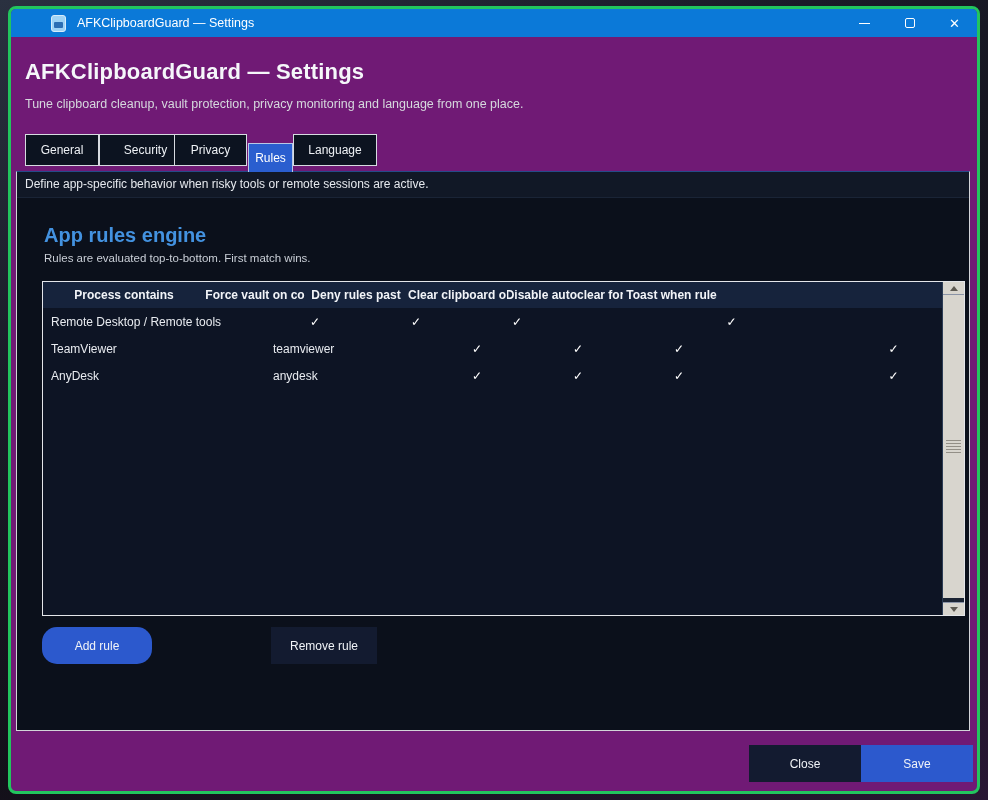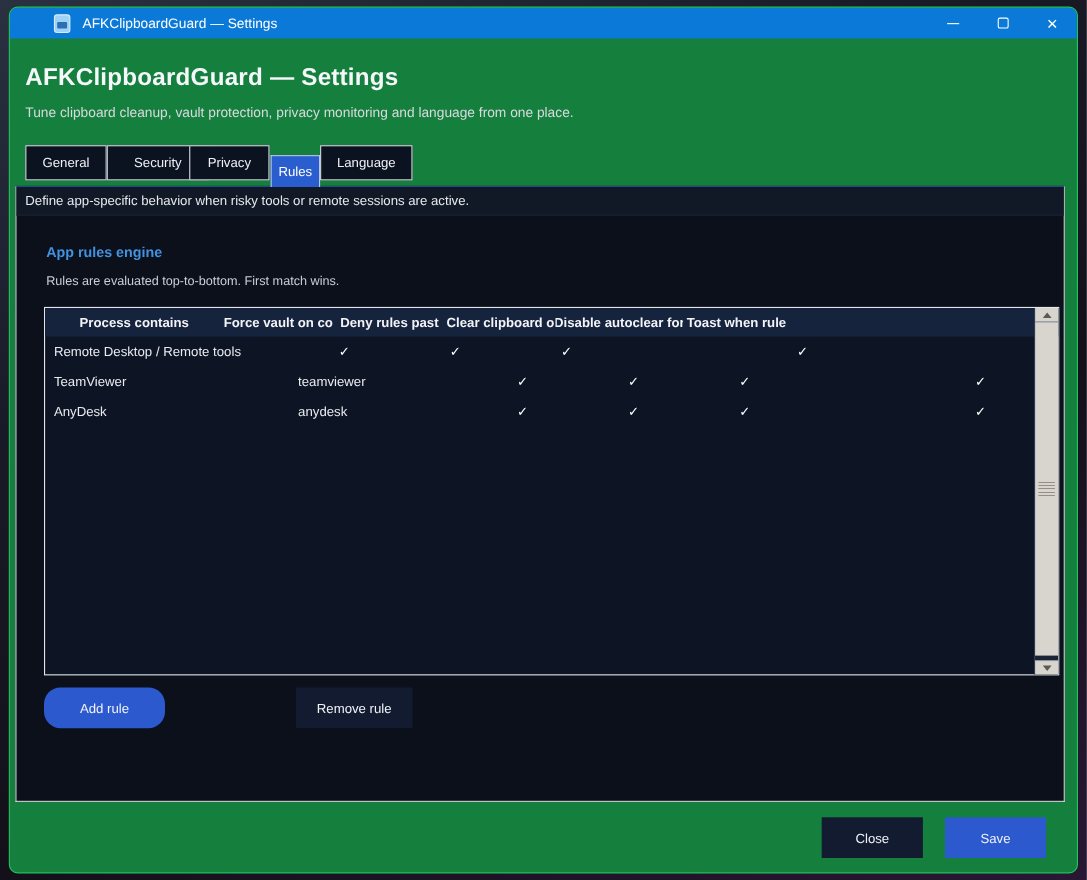--- a/index.html
+++ b/index.html
@@ -4,21 +4,21 @@
 <style>
   * { margin:0; padding:0; box-sizing:border-box; }
   html,body { width:988px; height:800px; overflow:hidden; }
   body {
     font-family:"Liberation Sans", sans-serif;
     background:linear-gradient(155deg,#2a3140 0%,#1a1b28 30%,#131019 62%,#291734 100%);
     position:relative; color:#e8ebf0;
   }
   .window {
     position:absolute; left:8px; top:6px; width:972px; height:788px;
-    background:#15803d; border:1px solid #22c55e; border-radius:8px;
+    background:#701a75; border:3px solid #22c55e; border-radius:8px;
     overflow:hidden;
   }
   
   .titlebar {
     position:absolute; left:0; top:0; width:100%; height:28px;
     background:#0b79d8; display:flex; align-items:center;
   }
   .app-icon {
     width:15px; height:17px; margin-left:40px; border-radius:3px;
     background:#9fd3f5; border:1px solid #d6ecfa; position:relative; flex:0 0 auto;
@@ -63,21 +63,21 @@
     position:absolute; left:5px; top:162px; width:954px; height:560px;
     background:#0b101b; border:1px solid #d2d4d8; border-top:1px solid #254a88;
     z-index:2;
   }
   .tab-desc {
     position:absolute; left:0; top:0; right:0; height:26px;
     background:#111826; color:#e6e9ee; font-size:12px;
     line-height:25px; padding-left:8px; border-bottom:1px solid #1a2436;
     white-space:nowrap; overflow:hidden;
   }
-  .section-title { position:absolute; left:27px; top:52px; font-size:13px; font-weight:bold; color:#4392e0; }
+  .section-title { position:absolute; left:27px; top:52px; font-size:20px; font-weight:bold; color:#4392e0; }
   .section-subtitle { position:absolute; left:27px; top:80px; font-size:11.5px; color:#c9ced6; }
   
   .rules-table {
     position:absolute; left:25px; top:109px; width:923px; height:335px;
     background:#0d1424; border:1px solid #e4e6ea;
   }
   .t-header { display:flex; height:26px; background:#16233c; }
   .t-row { display:flex; height:27px; }
   .cell {
     display:flex; align-items:center; font-size:12px; color:#e8ebf0;
@@ -110,21 +110,21 @@
   .rule-btn {
     position:absolute; top:455px; height:37px; border:none;
     font-family:"Liberation Sans", sans-serif; font-size:12px; color:#f0f3f7;
     display:flex; align-items:center; justify-content:center; cursor:default;
   }
   .btn-add    { left:25px;  width:110px; background:#2c59cd;border-radius:15px; }
   .btn-edit   { left:141px; width:109px; background:#131b30; }
   .btn-remove { left:254px; width:106px; background:#131b30; }
   
   .footer-btn {
-    position:absolute; top:736px; height:37px; width:92px; border:none;
+    position:absolute; top:736px; height:37px; width:112px; border:none;
     font-family:"Liberation Sans", sans-serif; font-size:12px; color:#f0f3f7;
     display:flex; align-items:center; justify-content:center; cursor:default; z-index:4;
   }
   .btn-close { left:738px; background:#131b30; }
   .btn-save  { left:850px; background:#2c59cd; }
 </style>
 </head>
 <body>
 
 <div class="window">

